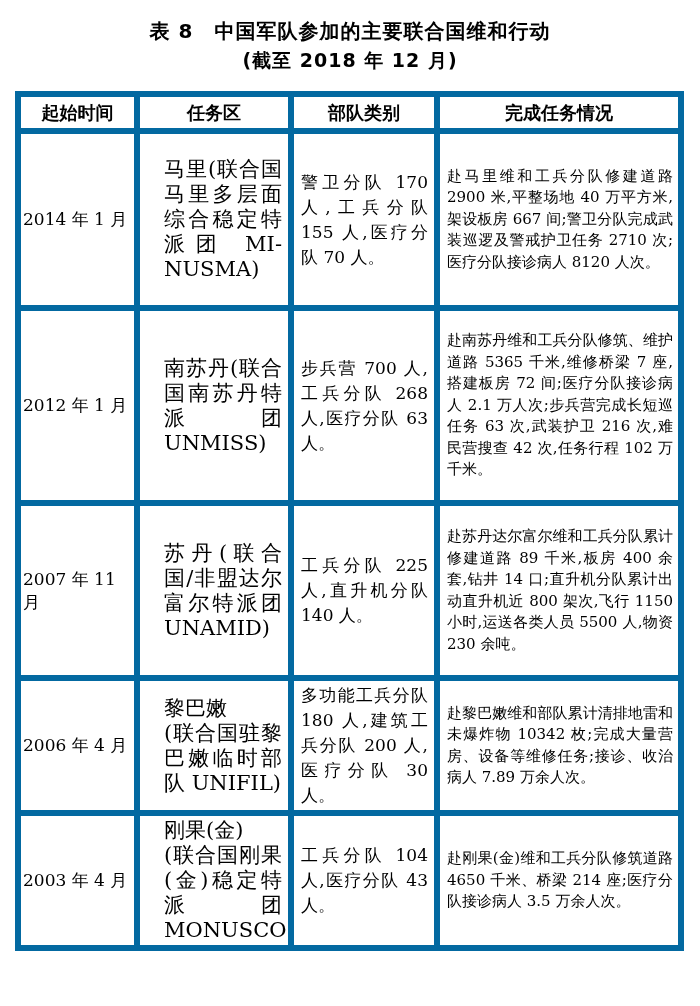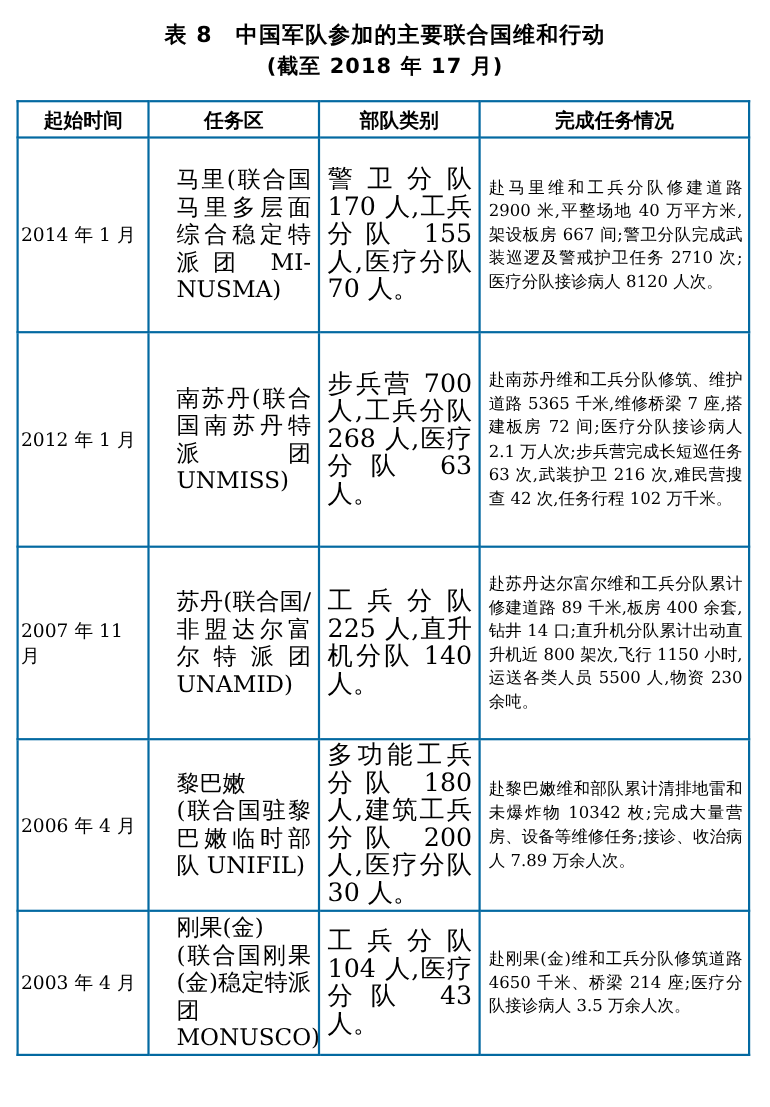--- a/index.html
+++ b/index.html
@@ -33,21 +33,21 @@
     letter-spacing: 1px;
   }
   table.pk-table {
     border-collapse: collapse;
     table-layout: fixed;
     margin: 16px 0 0 15px;
     width: 667px;
     border: 2px solid #000000;
   }
   .pk-table th, .pk-table td {
-    border: 2px solid #0369a1;
+    border: 6px solid #0369a1;
     vertical-align: middle;
     overflow: hidden;
   }
   .pk-table th {
     font-family: "DejaVu Sans", sans-serif;
     font-weight: bold;
     font-size: 18px;
     text-align: center;
     height: 31px;
     padding: 0;
@@ -63,21 +63,21 @@
   }
   .c-area {
     font-size: 21px;
     line-height: 25px;
     text-align: justify;
     text-justify: inter-character;
     white-space: pre-line;
     padding: 2px 6px 2px 24px;
   }
   .c-troops {
-    font-size: 23px;
+    font-size: 17px;
     line-height: 25px;
     text-align: justify;
     text-justify: inter-character;
     padding: 2px 6px 2px 7px;
   }
   .c-tasks {
     font-size: 15px;
     line-height: 21.5px;
     text-align: justify;
     text-justify: inter-character;
@@ -98,21 +98,21 @@
     text-indent: -35px;
   }
 </style>
 </head>
 <body>
 
 <div class="page">
 
   <div class="title-block">
     <div class="title-line1">表 8　中国军队参加的主要联合国维和行动</div>
-    <div class="title-line2">(截至 2018 年 17 月)</div>
+    <div class="title-line2">(截至 2018 年 12 月)</div>
   </div>
 
   <table class="pk-table">
     <colgroup>
       <col class="col-time">
       <col class="col-area">
       <col class="col-troops">
       <col class="col-tasks">
     </colgroup>
     <thead>

